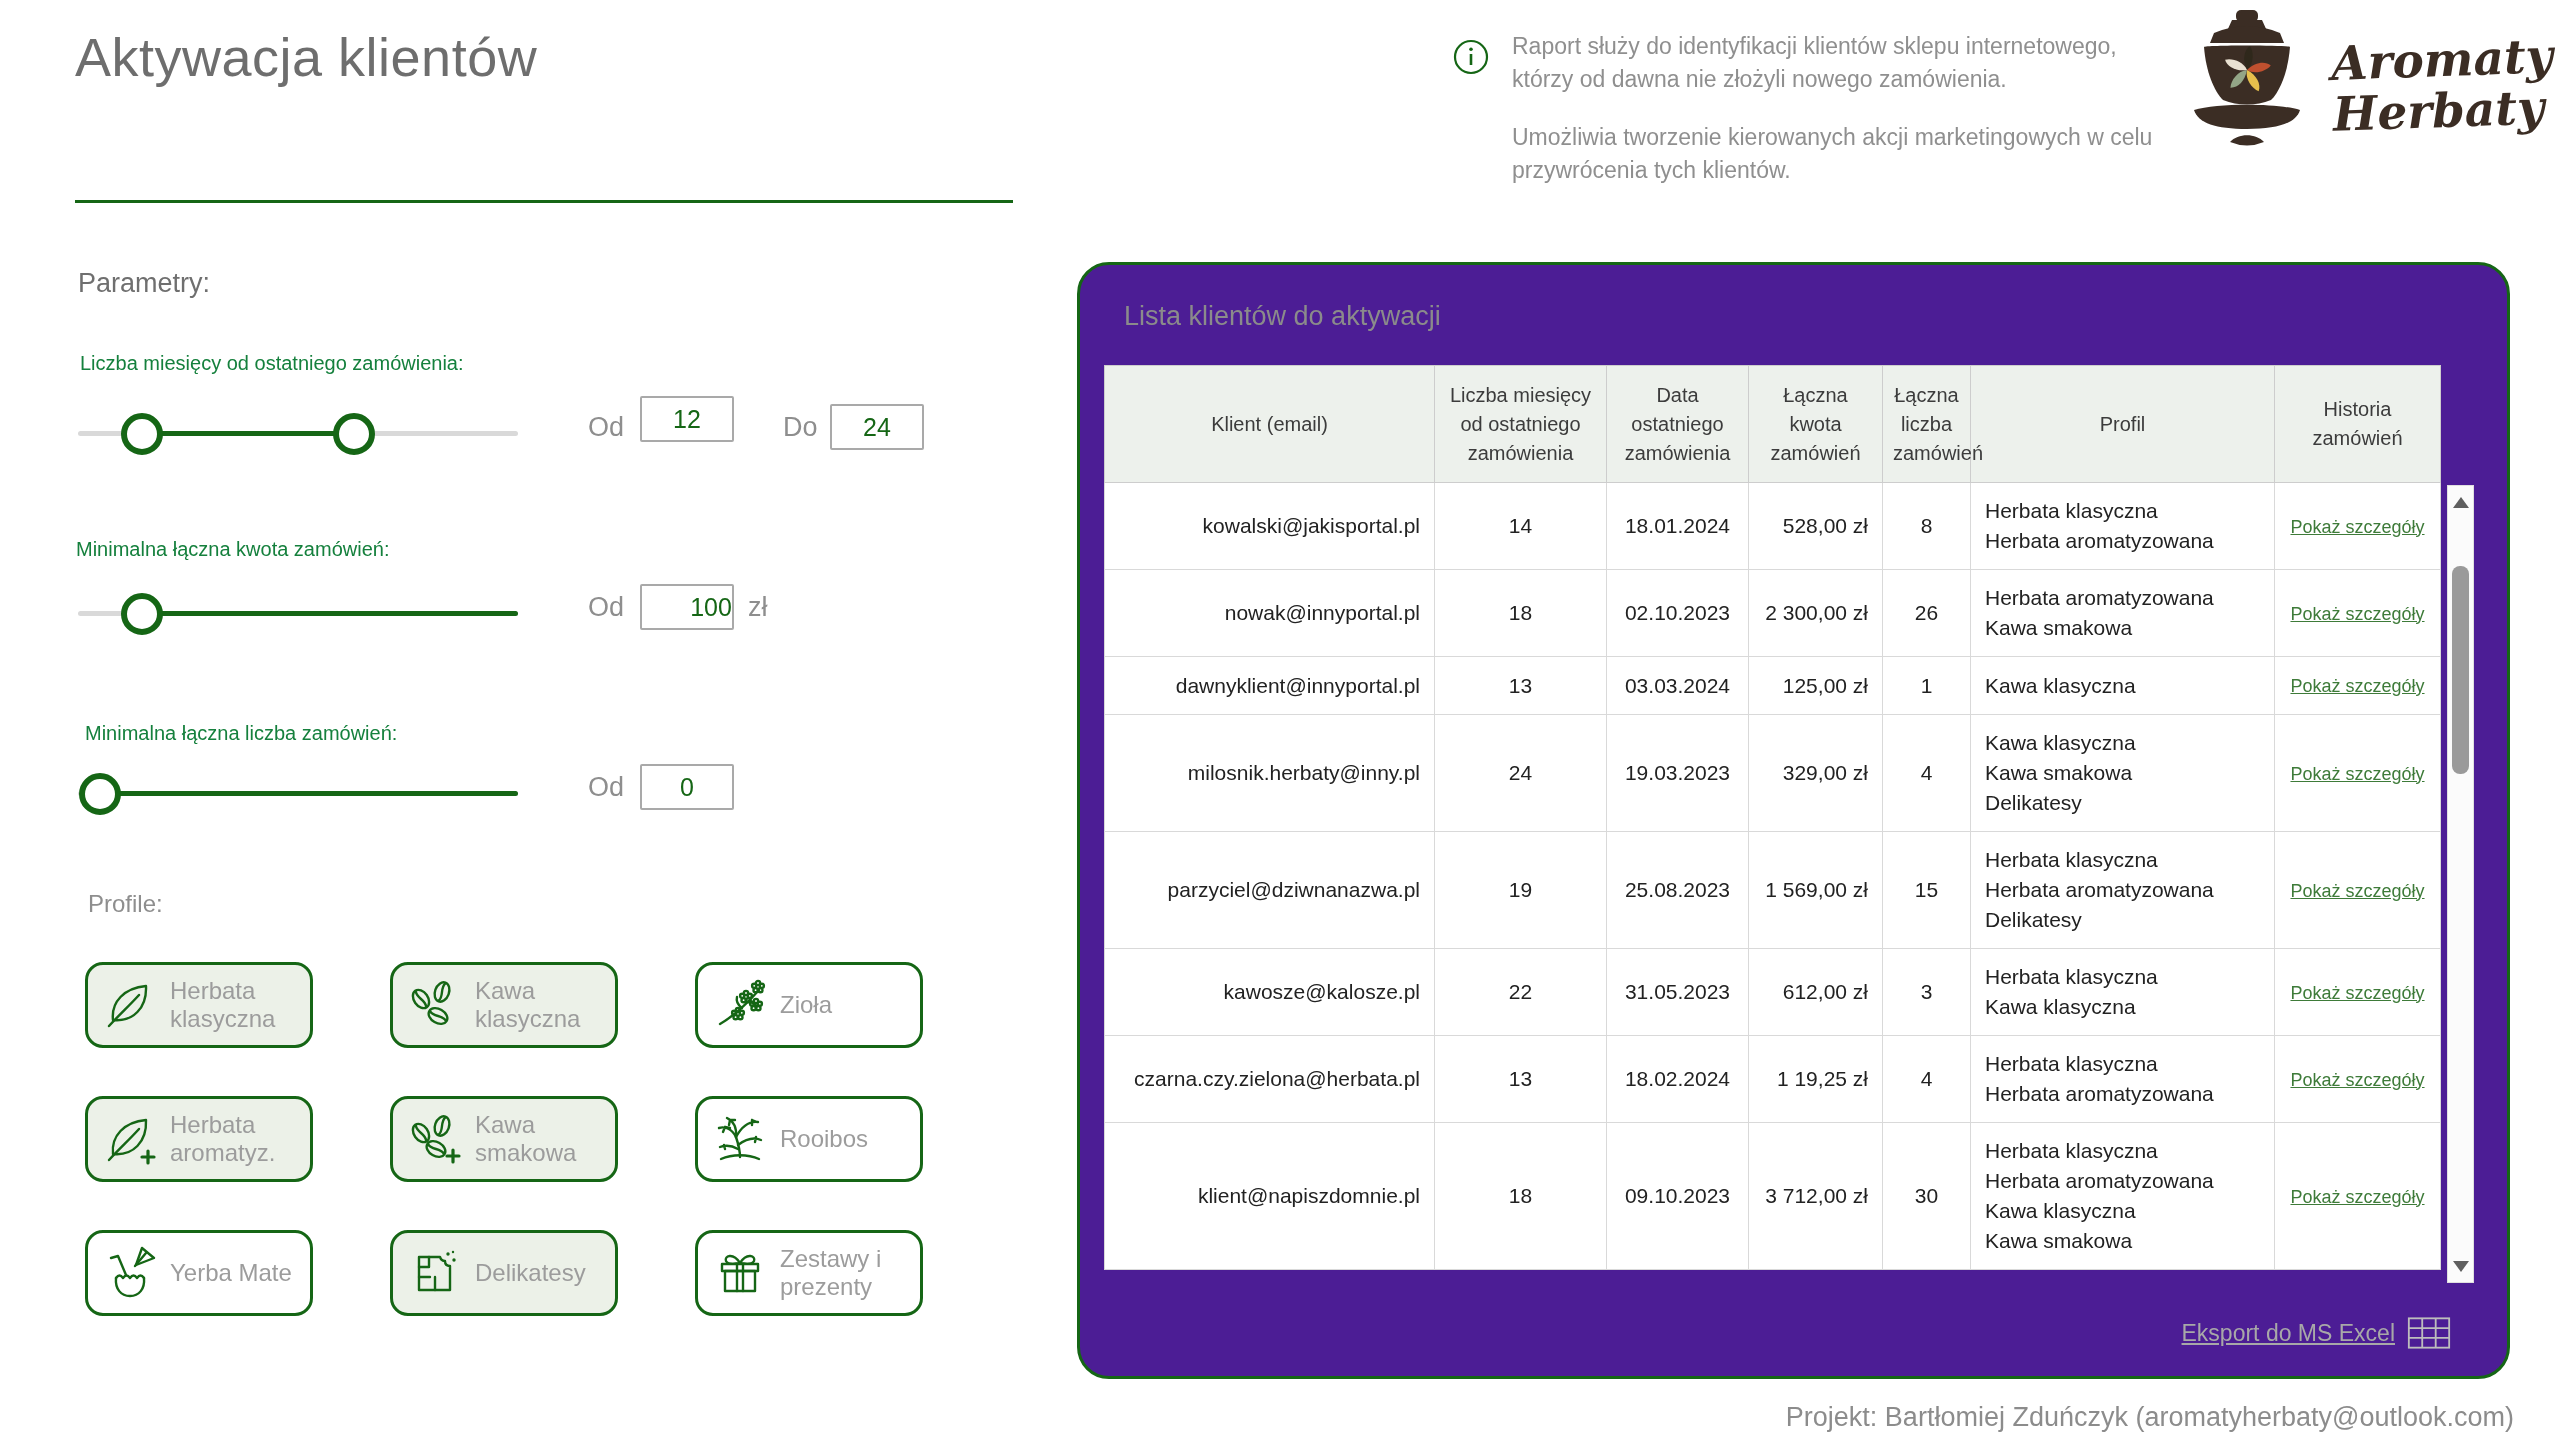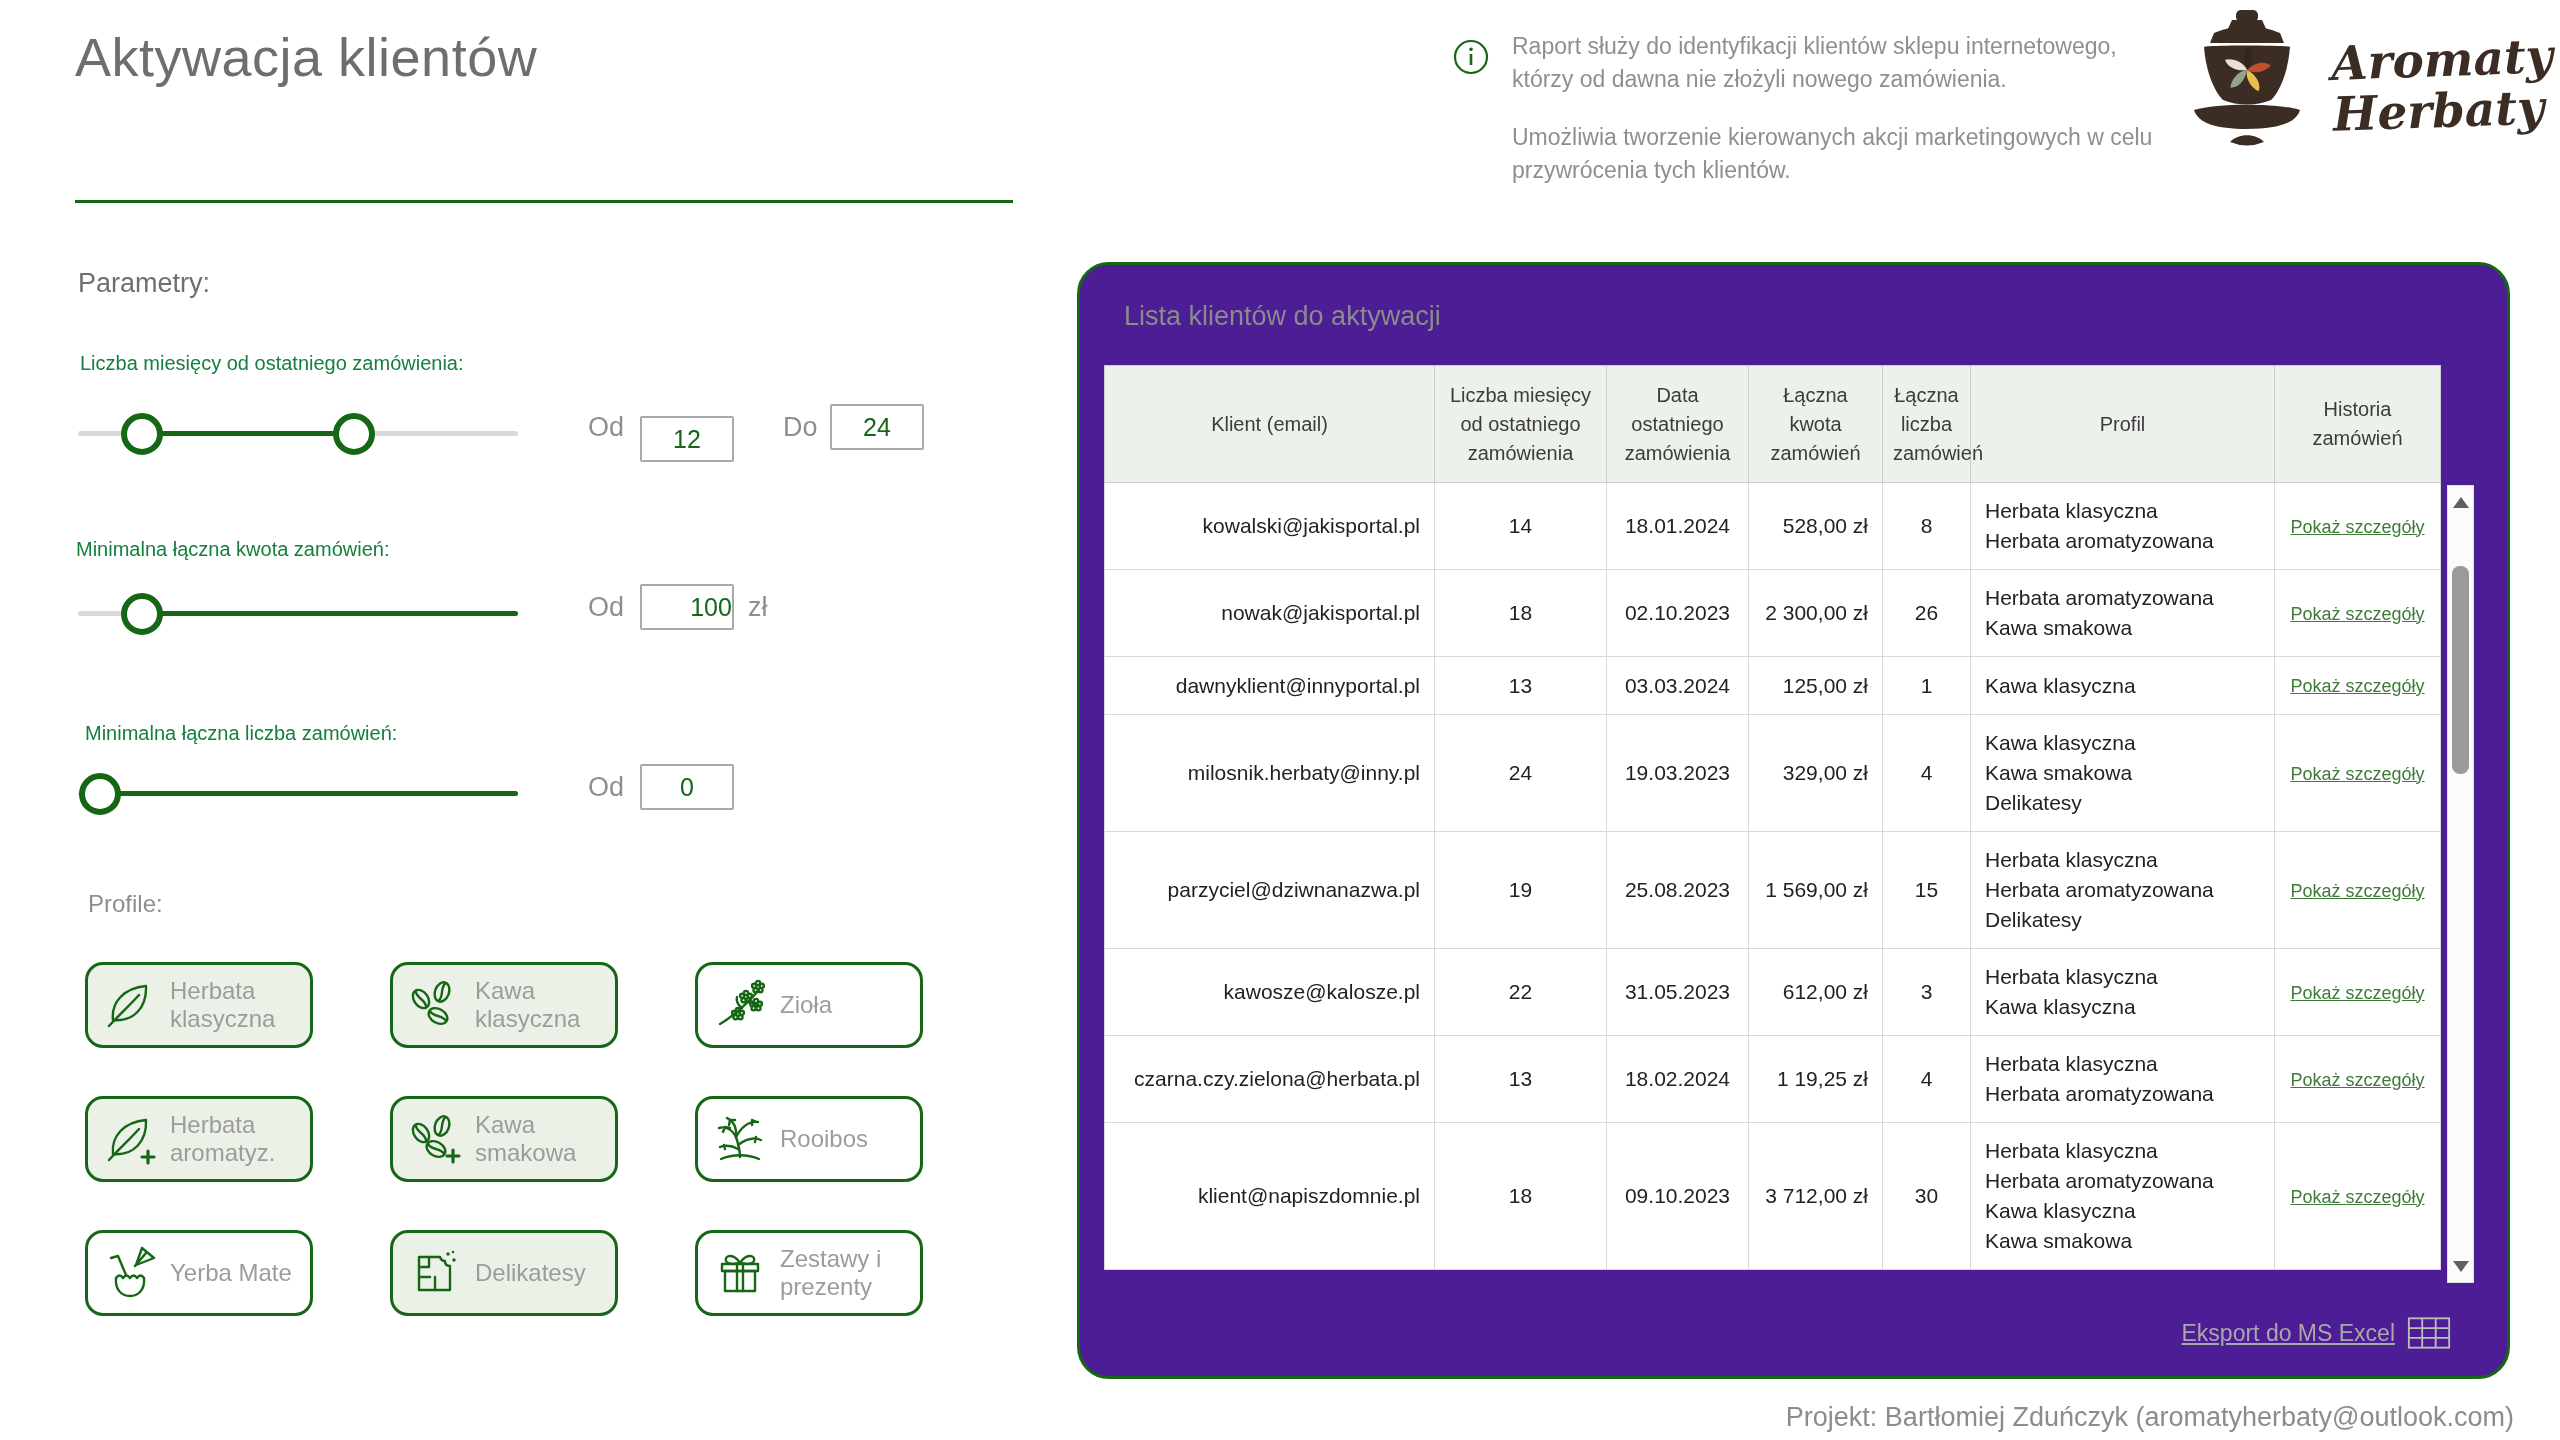--- a/index.html
+++ b/index.html
@@ -42,21 +42,21 @@
   .f3{left:100px;width:418px;}
   .handle{position:absolute;top:1px;width:30px;height:30px;background:#ffffff;border:6px solid #156615;border-radius:50%;}
   .h1a{left:121px;} .h1b{left:333px;} .h2a{left:121px;} .h3a{left:79px;}
 
   .io-label{position:absolute;font-size:27px;color:#8e8e8e;}
   .io-box{
     position:absolute;width:94px;height:46px;border:2px solid #a9a9a9;border-radius:2px;
     display:flex;align-items:center;justify-content:center;
     font-size:25px;color:#156615;background:#fff;box-sizing:border-box;
   }
-  .od1l{left:588px;top:412px;} .od1b{left:640px;top:416px;}
+  .od1l{left:588px;top:412px;} .od1b{left:640px;top:396px;}
   .do1l{left:783px;top:412px;} .do1b{left:830px;top:404px;}
   .od2l{left:588px;top:592px;} .od2b{left:640px;top:584px;padding-left:48px;} .suf2{left:748px;top:592px;}
   .od3l{left:588px;top:772px;} .od3b{left:640px;top:764px;}
 
   .profiles-heading{position:absolute;left:88px;top:890px;margin:0;font-size:24px;font-weight:normal;color:#8e8e8e;}
   .profiles-grid{
     position:absolute;left:85px;top:962px;
     display:grid;grid-template-columns:repeat(3,228px);grid-auto-rows:86px;gap:48px 77px;
   }
   .profile-button{
@@ -372,21 +372,21 @@
             <td class="col-date">18.01.2024</td>
             <td class="col-amount">528,00 zł</td>
             <td class="col-orders">8</td>
             <td class="col-profil">
               <div class="profile-line">Herbata klasyczna</div>
               <div class="profile-line">Herbata aromatyzowana</div>
             </td>
             <td class="col-action"><a class="detail-link">Pokaż szczegóły</a></td>
           </tr>
           <tr>
-            <td class="col-email">nowak@jakisportal.pl</td>
+            <td class="col-email">nowak@innyportal.pl</td>
             <td class="col-months">18</td>
             <td class="col-date">02.10.2023</td>
             <td class="col-amount">2 300,00 zł</td>
             <td class="col-orders">26</td>
             <td class="col-profil">
               <div class="profile-line">Herbata aromatyzowana</div>
               <div class="profile-line">Kawa smakowa</div>
             </td>
             <td class="col-action"><a class="detail-link">Pokaż szczegóły</a></td>
           </tr>

